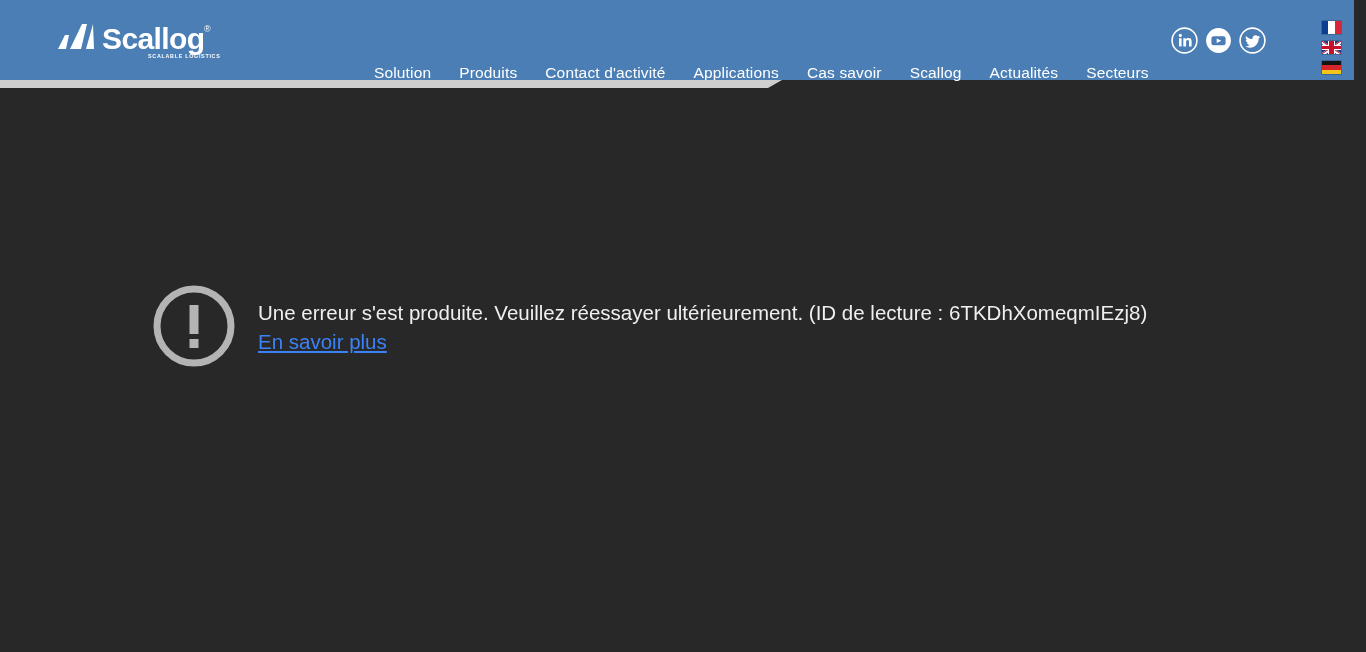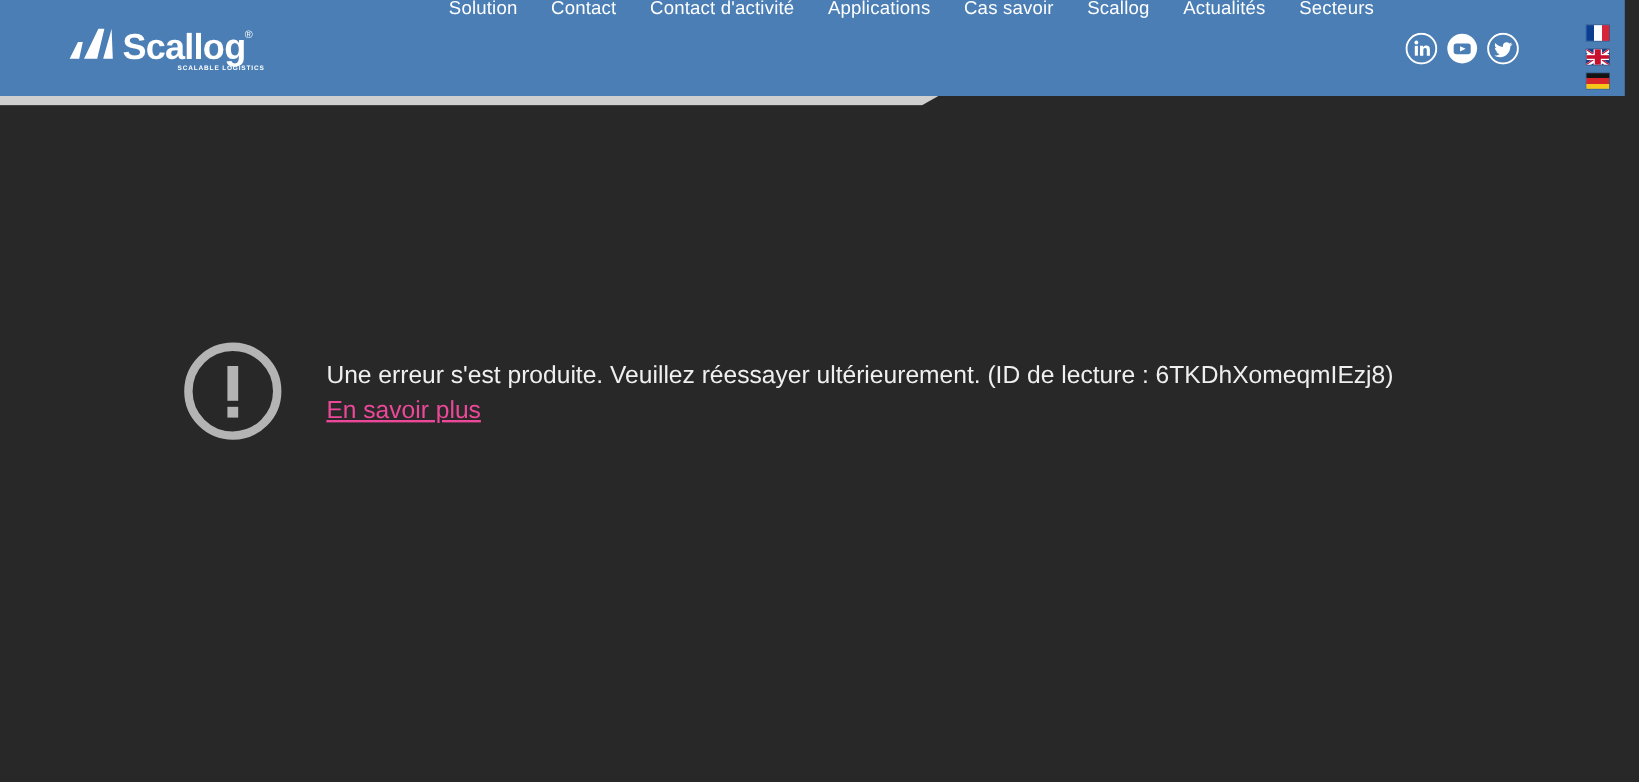--- a/index.html
+++ b/index.html
@@ -53,21 +53,21 @@
     display: block;
   }
 
   
   .main-nav {
     position: absolute;
     left: 360px;
     top: 0;
     height: 80px;
     display: flex;
-    align-items: flex-start;
+    align-items: flex-end;
     gap: 0px;
   }
   .nav-item {
     color: #ffffff;
     font-size: 15.5px;
     line-height: 1;
     letter-spacing: 0.15px;
     text-decoration: none;
     padding: 0 14px;
     white-space: nowrap;
@@ -160,34 +160,34 @@
     align-items: flex-start;
     gap: 0;
   }
   .error-icon {
     width: 84px;
     height: 84px;
     flex: 0 0 84px;
     display: block;
   }
   .error-text-col {
-    margin-left: 36px;
+    margin-left: 22px;
     padding-top: 17px;
   }
   .error-message {
     color: #efefef;
     font-size: 20.5px;
     line-height: 1.18;
     font-family: "Liberation Sans", sans-serif;
     white-space: nowrap;
   }
   .error-link {
     display: inline-block;
     margin-top: 5px;
-    color: #ec4899;
+    color: #3b82f6;
     font-size: 20.5px;
     line-height: 1.18;
     text-decoration: underline;
     text-underline-offset: 2px;
     cursor: pointer;
     font-family: "Liberation Sans", sans-serif;
   }
 </style>
 </head>
 <body>
@@ -205,21 +205,21 @@
           <polygon points="30,30 37,5 38,30" fill="#ffffff"></polygon>
 
           <text x="46" y="30" font-family="Liberation Sans, sans-serif" font-size="30" font-weight="bold" fill="#ffffff" letter-spacing="-0.6">Scallog</text>
           <text x="148" y="13" font-family="Liberation Sans, sans-serif" font-size="9" fill="#ffffff">®</text>
           <text x="92" y="39" font-family="Liberation Sans, sans-serif" font-size="5.4" fill="#ffffff" letter-spacing="0.7" font-weight="bold">SCALABLE LOGISTICS</text>
         </svg>
       </a>
 
       <nav class="main-nav">
         <a class="nav-item">Solution</a>
-        <a class="nav-item">Contact</a>
+        <a class="nav-item">Produits</a>
         <a class="nav-item">Contact d'activité</a>
         <a class="nav-item">Applications</a>
         <a class="nav-item">Cas savoir</a>
         <a class="nav-item">Scallog</a>
         <a class="nav-item">Actualités</a>
         <a class="nav-item">Secteurs</a>
       </nav>
 
       <div class="social-list">
         <a class="social-btn">

